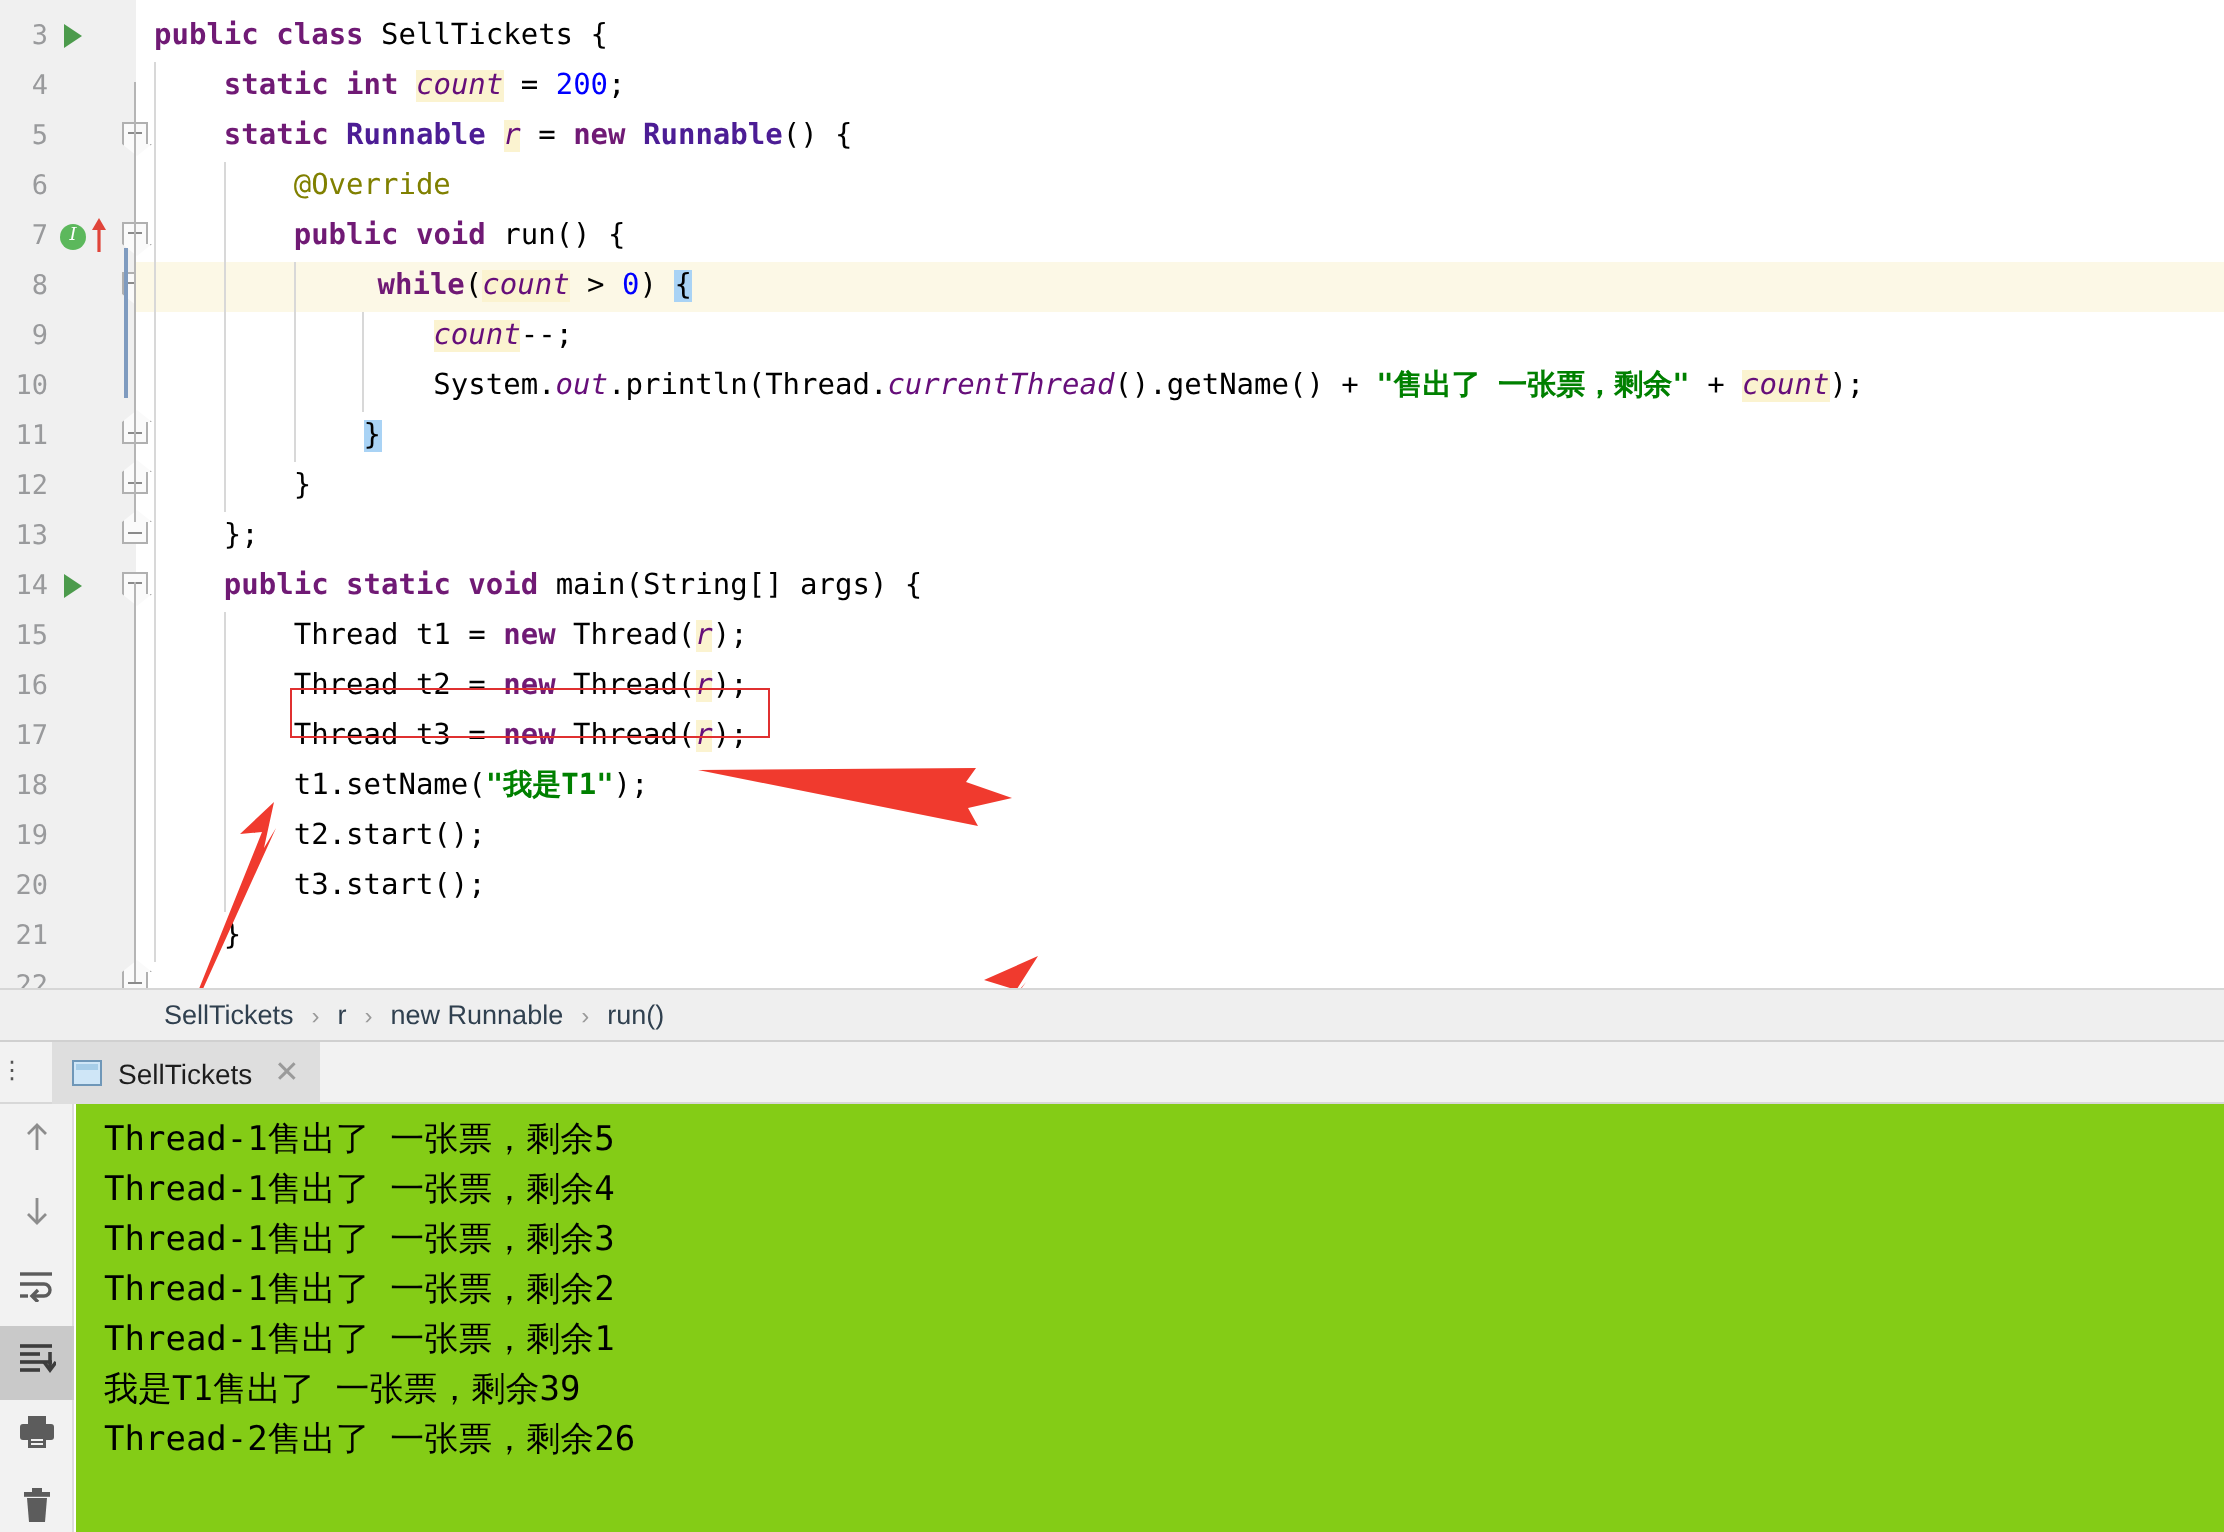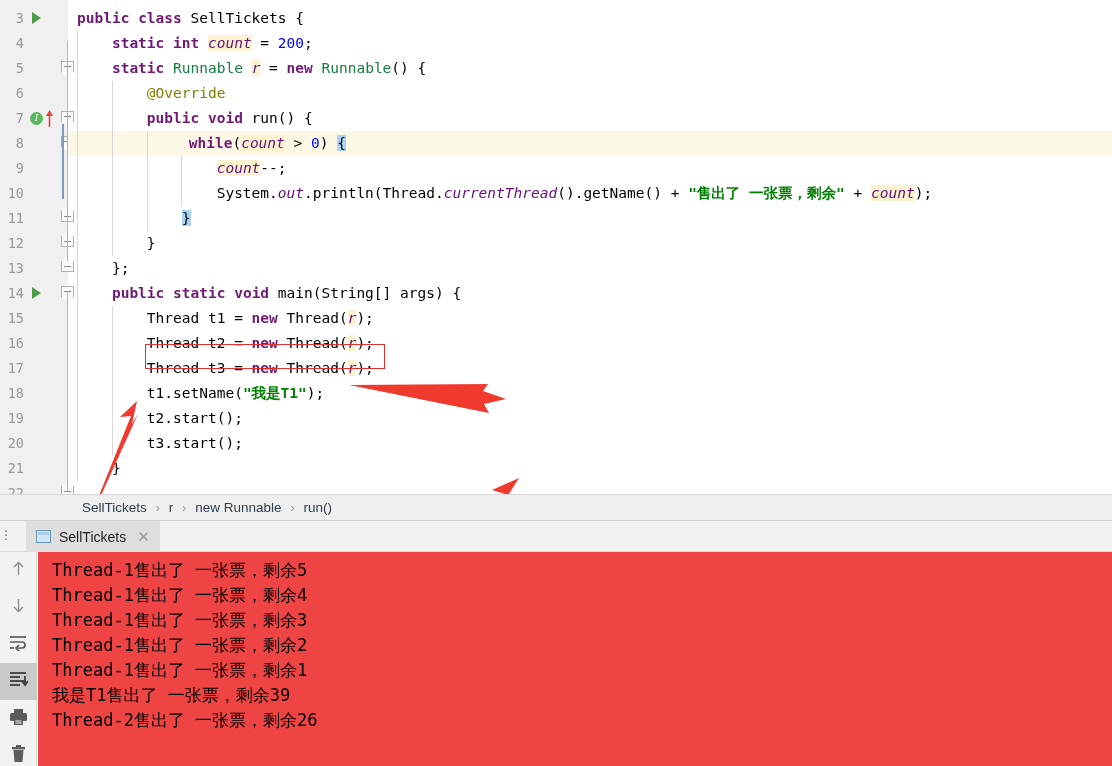--- a/index.html
+++ b/index.html
@@ -102,21 +102,21 @@
   .indent-guide {
     position: absolute; top: 0; width: 1px; height: 25px; background: #d8d8d8;
   }
 
   .kw   { color: #701a75; font-weight: bold; }
   .num  { color: #0000ff; }
   .str  { color: #008000; font-weight: bold; }
   .fld  { color: #660e7a; font-style: italic; }
   .stat { color: #660e7a; font-style: italic; }
   .anno { color: #808000; }
-  .iface{ color: #15803d; }
+  .iface{ color: #4c1d95; font-weight: bold; }
   .hlid { background: #fbf3d0; }
   .brace-hl { background: #a9d3f5; }
 
   
   .redbox {
     position: absolute; border: 1.5px solid #e03030; box-sizing: border-box;
     pointer-events: none;
   }
   .annot-text {
     position: absolute;
@@ -175,21 +175,21 @@
     background: #f2f2f2; border-right: 1px solid #dcdcdc; box-sizing: border-box;
   }
   .tb-btn {
     position: relative; width: 37px; height: 37px;
     display: flex; align-items: center; justify-content: center;
   }
   .tb-btn.active { background: #c9c9c9; }
 
   .console-output {
     position: absolute; left: 38px; top: 31px; right: 0; bottom: 0;
-    background: #ef4444; padding: 6px 0 0 6px; box-sizing: border-box;
+    background: #84cc16; padding: 6px 0 0 6px; box-sizing: border-box;
   }
   .out-line {
     height: 25px; line-height: 25px; white-space: pre;
     font-family: "DejaVu Sans Mono", monospace; font-size: 17px; color: #000000;
     padding-left: 8px;
   }
 </style>
 </head>
 <body>
 

